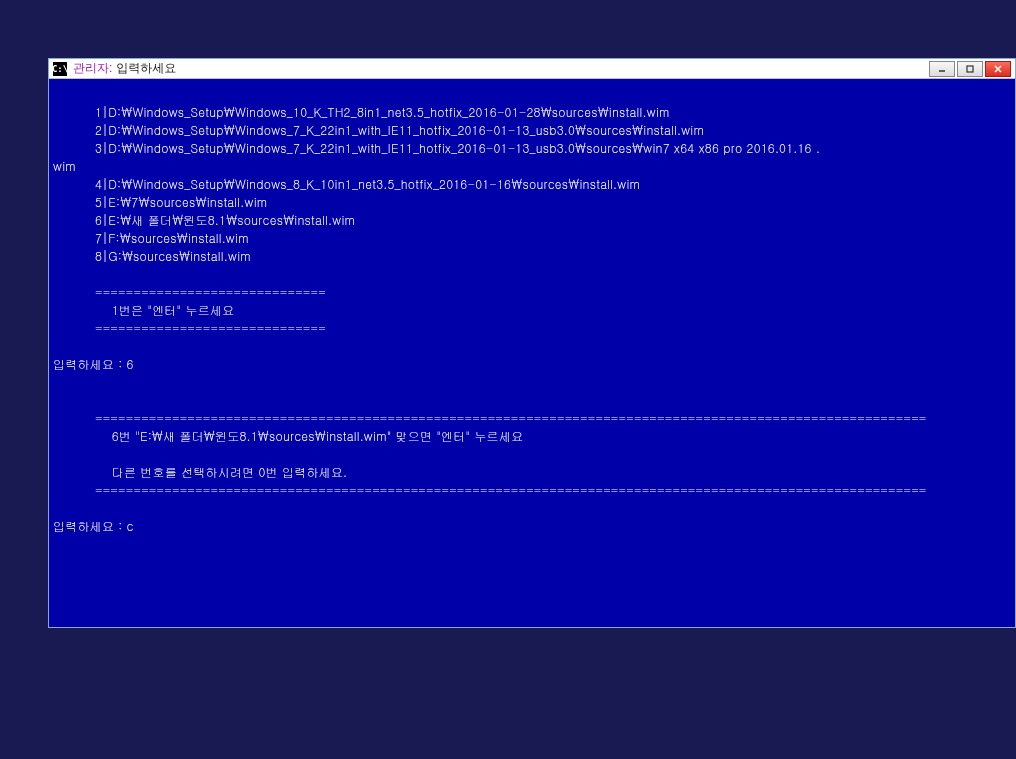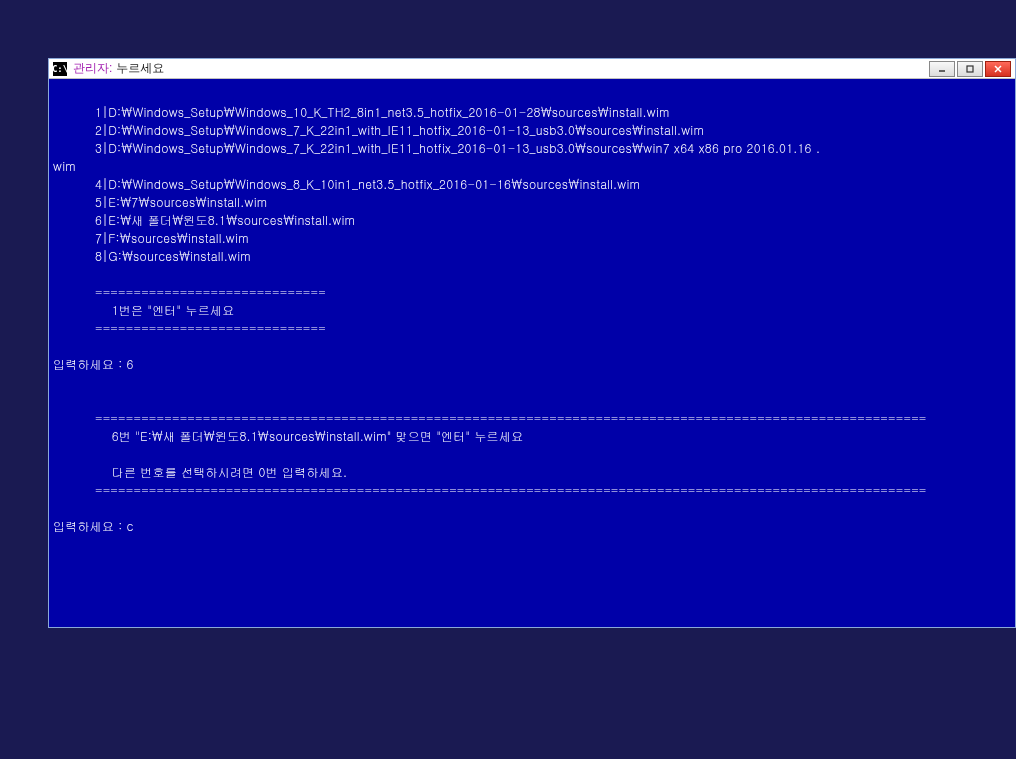--- a/index.html
+++ b/index.html
@@ -83,21 +83,21 @@
     letter-spacing: 0.2px;
   }
 </style>
 </head>
 <body>
 
 <div class="window">
   <div class="titlebar">
     <span class="icon">C:\</span>
     <span class="title-prefix">관리자:</span>
-    <span class="title-main">누르세요</span>
+    <span class="title-main">입력하세요</span>
     <span class="spacer"></span>
     <div class="winctrl">
       <div class="winbtn">
         <svg width="10" height="10" viewBox="0 0 10 10">
           <line x1="2" y1="7" x2="8" y2="7" stroke="#333" stroke-width="1.5"></line>
         </svg>
       </div>
       <div class="winbtn">
         <svg width="10" height="10" viewBox="0 0 10 10">
           <rect x="2" y="2" width="6" height="6" fill="none" stroke="#333" stroke-width="1.2"></rect>

